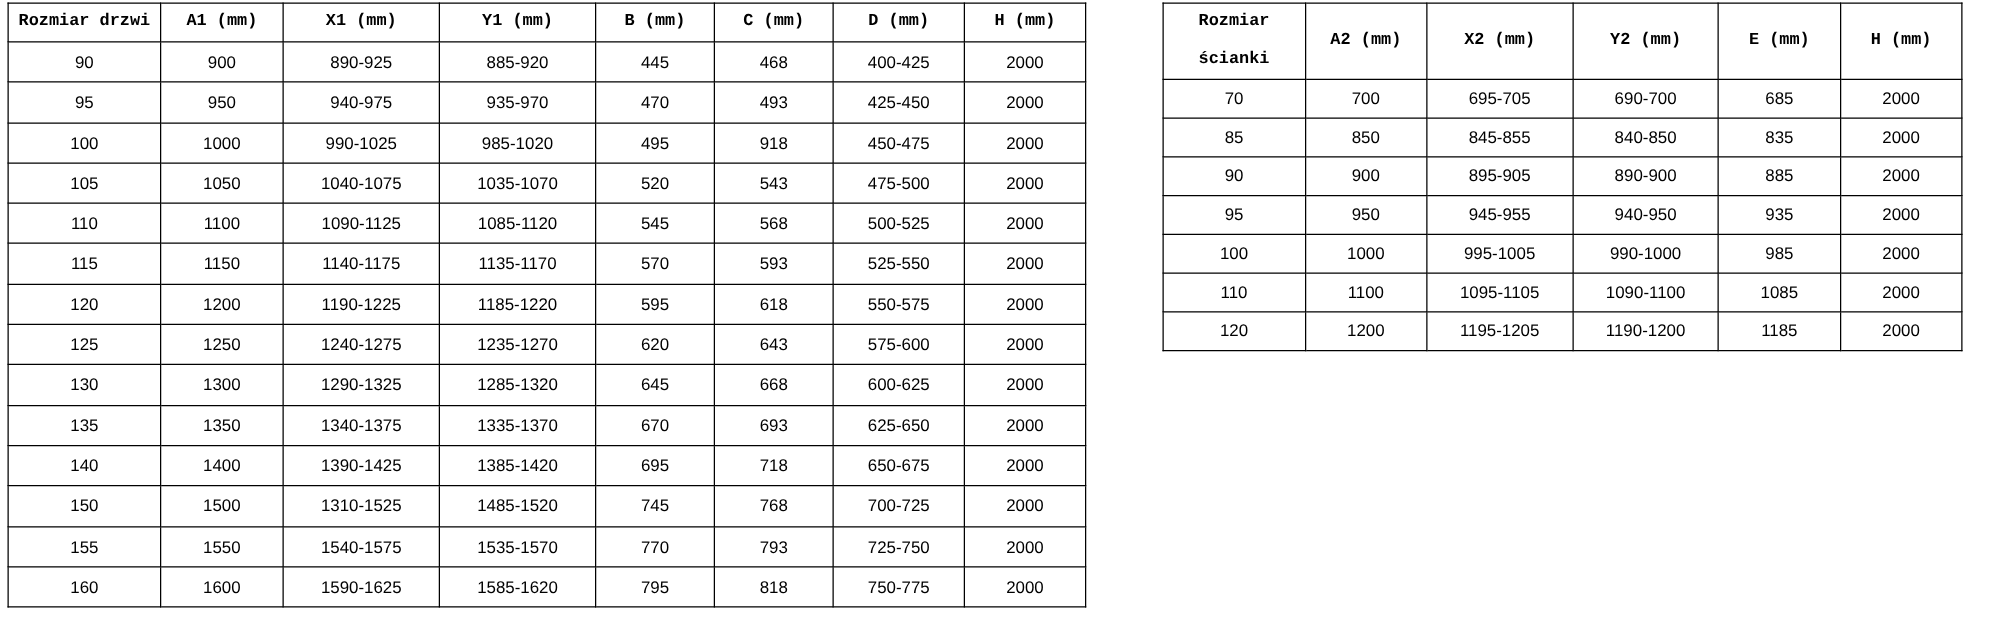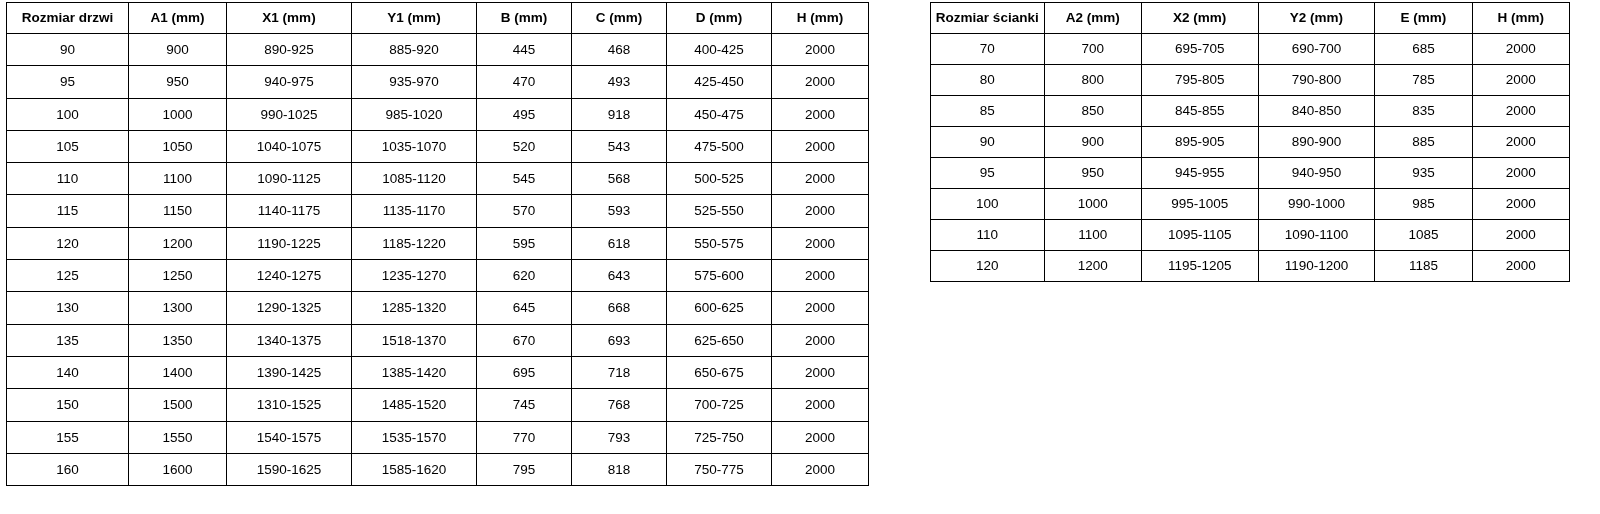--- a/index.html
+++ b/index.html
@@ -42,20 +42,21 @@
     text-align: center;
     vertical-align: middle;
     font-size: 13.5px;
     color: #000000;
     padding: 0;
   }
   th {
     font-weight: bold;
     height: 30px;
     line-height: 30px;
+    font-family: Liberation Mono, monospace;
   }
   td {
     font-weight: normal;
     height: 31.3px;
     line-height: 31.3px;
   }
   #walls-table th { height: 30px; line-height: 30px; text-align: center; }
   #walls-table td { height: 30px; line-height: 30px; margin-left: 29px; }
   
   #doors-table col.c0 { width: 122px; }
@@ -191,21 +192,21 @@
             <td>1285-1320</td>
             <td>645</td>
             <td>668</td>
             <td>600-625</td>
             <td>2000</td>
           </tr>
           <tr>
             <td>135</td>
             <td>1350</td>
             <td>1340-1375</td>
-            <td>1518-1370</td>
+            <td>1335-1370</td>
             <td>670</td>
             <td>693</td>
             <td>625-650</td>
             <td>2000</td>
           </tr>
           <tr>
             <td>140</td>
             <td>1400</td>
             <td>1390-1425</td>
             <td>1385-1420</td>
@@ -271,28 +272,20 @@
       <tbody>
           <tr>
             <td>70</td>
             <td>700</td>
             <td>695-705</td>
             <td>690-700</td>
             <td>685</td>
             <td>2000</td>
           </tr>
           <tr>
-            <td>80</td>
-            <td>800</td>
-            <td>795-805</td>
-            <td>790-800</td>
-            <td>785</td>
-            <td>2000</td>
-          </tr>
-          <tr>
             <td>85</td>
             <td>850</td>
             <td>845-855</td>
             <td>840-850</td>
             <td>835</td>
             <td>2000</td>
           </tr>
           <tr>
             <td>90</td>
             <td>900</td>

